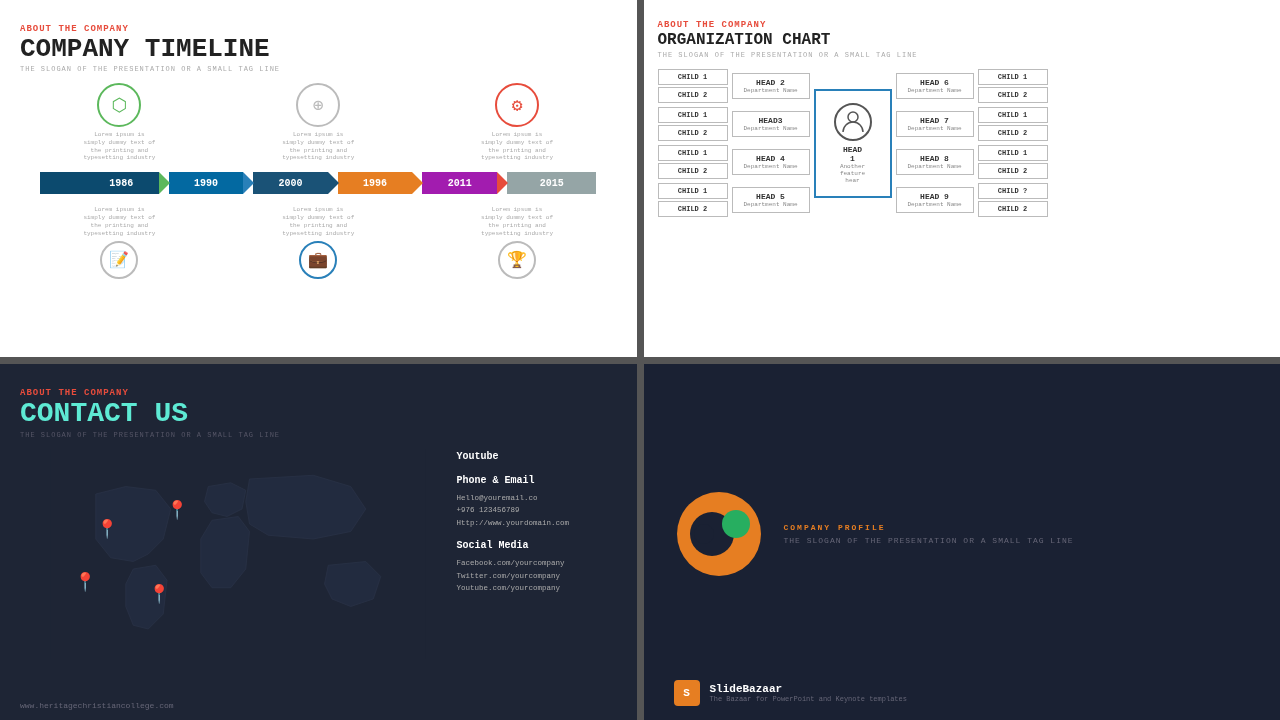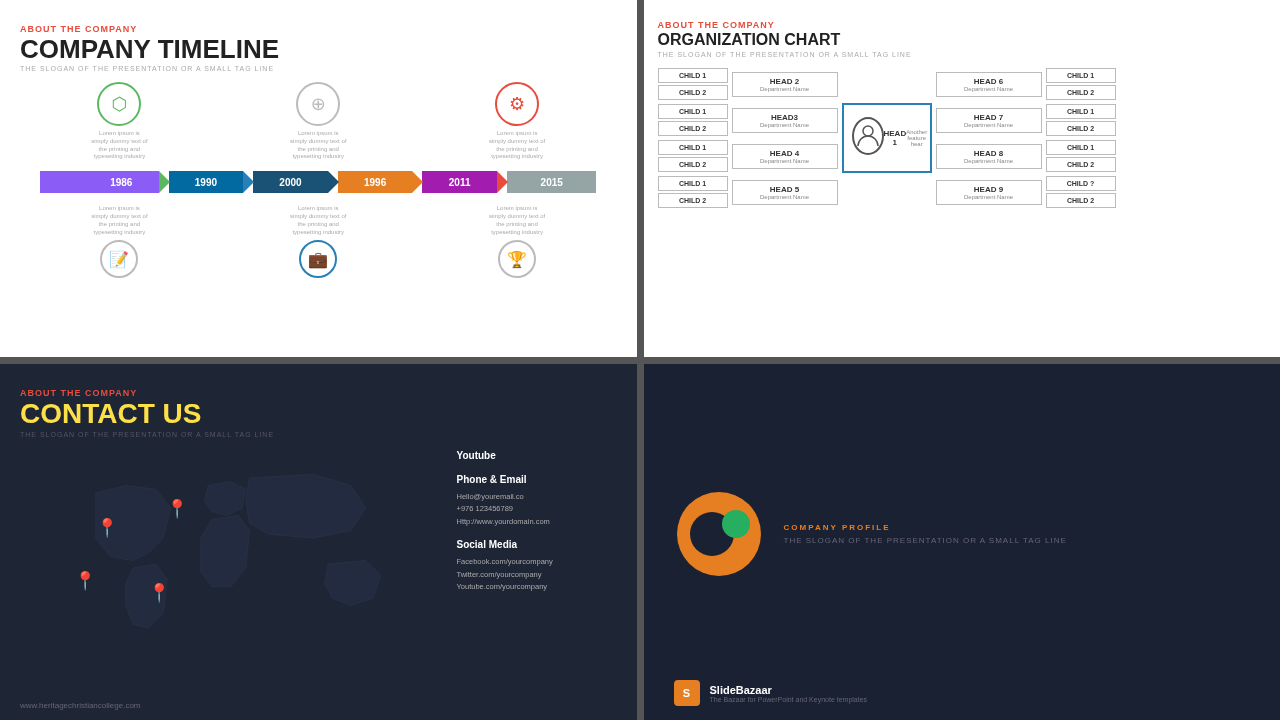--- a/index.html
+++ b/index.html
@@ -6,20 +6,21 @@
     body { width: 1280px; height: 720px; overflow: hidden; font-family: Arial, sans-serif; background: #555; }
 
     .grid {
       display: grid;
       grid-template-columns: 1fr 1fr;
       grid-template-rows: 1fr 1fr;
       width: 1280px;
       height: 720px;
       gap: 7px;
       background: #555;
+      font-family: Liberation Mono, monospace;
     }
 
     .panel {
       background: #fff;
       overflow: hidden;
       position: relative;
     }
 
     .panel-dark {
       background: #1e2535;
@@ -113,21 +114,21 @@
       height: 22px;
       display: flex;
       align-items: center;
       justify-content: center;
       color: white;
       font-size: 10px;
       font-weight: bold;
       position: relative;
     }
 
-    .seg-green { background: #8b5cf6; flex: 1; padding-left: 44px; }
+    .seg-green { background: #0c4a6e; flex: 1; padding-left: 44px; }
     .seg-blue { background: #0369a1; flex: 1; }
     .seg-blue2 { background: #1a5276; flex: 1; }
     .seg-orange { background: #e67e22; flex: 1; }
     .seg-red { background: #a21caf; flex: 1; }
     .seg-gray { background: #95a5a6; flex: 1.2; }
 
     .seg-arrow-right::after {
       content: '';
       position: absolute;
       right: -11px;
@@ -203,21 +204,21 @@
     
     .contact-panel {
       padding: 18px 20px;
       position: relative;
     }
 
     .contact-panel .about-label { margin-bottom: 3px; color: #e74c3c; }
     .contact-panel h1 {
       font-size: 28px;
       font-weight: 900;
-      color: #fde047;
+      color: #5eead4;
       text-transform: uppercase;
       line-height: 1;
       margin-bottom: 3px;
     }
     .contact-panel .tagline {
       font-size: 7px;
       color: #667;
       text-transform: uppercase;
       letter-spacing: 1px;
       margin-bottom: 10px;
@@ -345,35 +346,35 @@
       text-align: center;
       width: 70px;
     }
 
     .org-head-small {
       border: 1px solid #bbb;
       padding: 4px 6px;
       font-size: 7px;
       color: #333;
       text-align: center;
-      width: 106px;
+      width: 78px;
     }
 
     .org-head-small .hn { font-weight: bold; font-size: 8px; }
     .org-head-small .dn { font-size: 6px; color: #888; }
 
     .org-center-big {
       border: 2px solid #2980b9;
-      padding: 12px 8px;
+      padding: 12px 24px;
       font-size: 7px;
       color: #333;
       text-align: center;
-      width: 90px;
-      display: flex;
-      flex-direction: row;
+      width: 78px;
+      display: flex;
+      flex-direction: column;
       align-items: center;
     }
 
     .person-circle {
       width: 38px;
       height: 38px;
       border-radius: 50%;
       border: 2px solid #555;
       display: flex;
       align-items: center;

